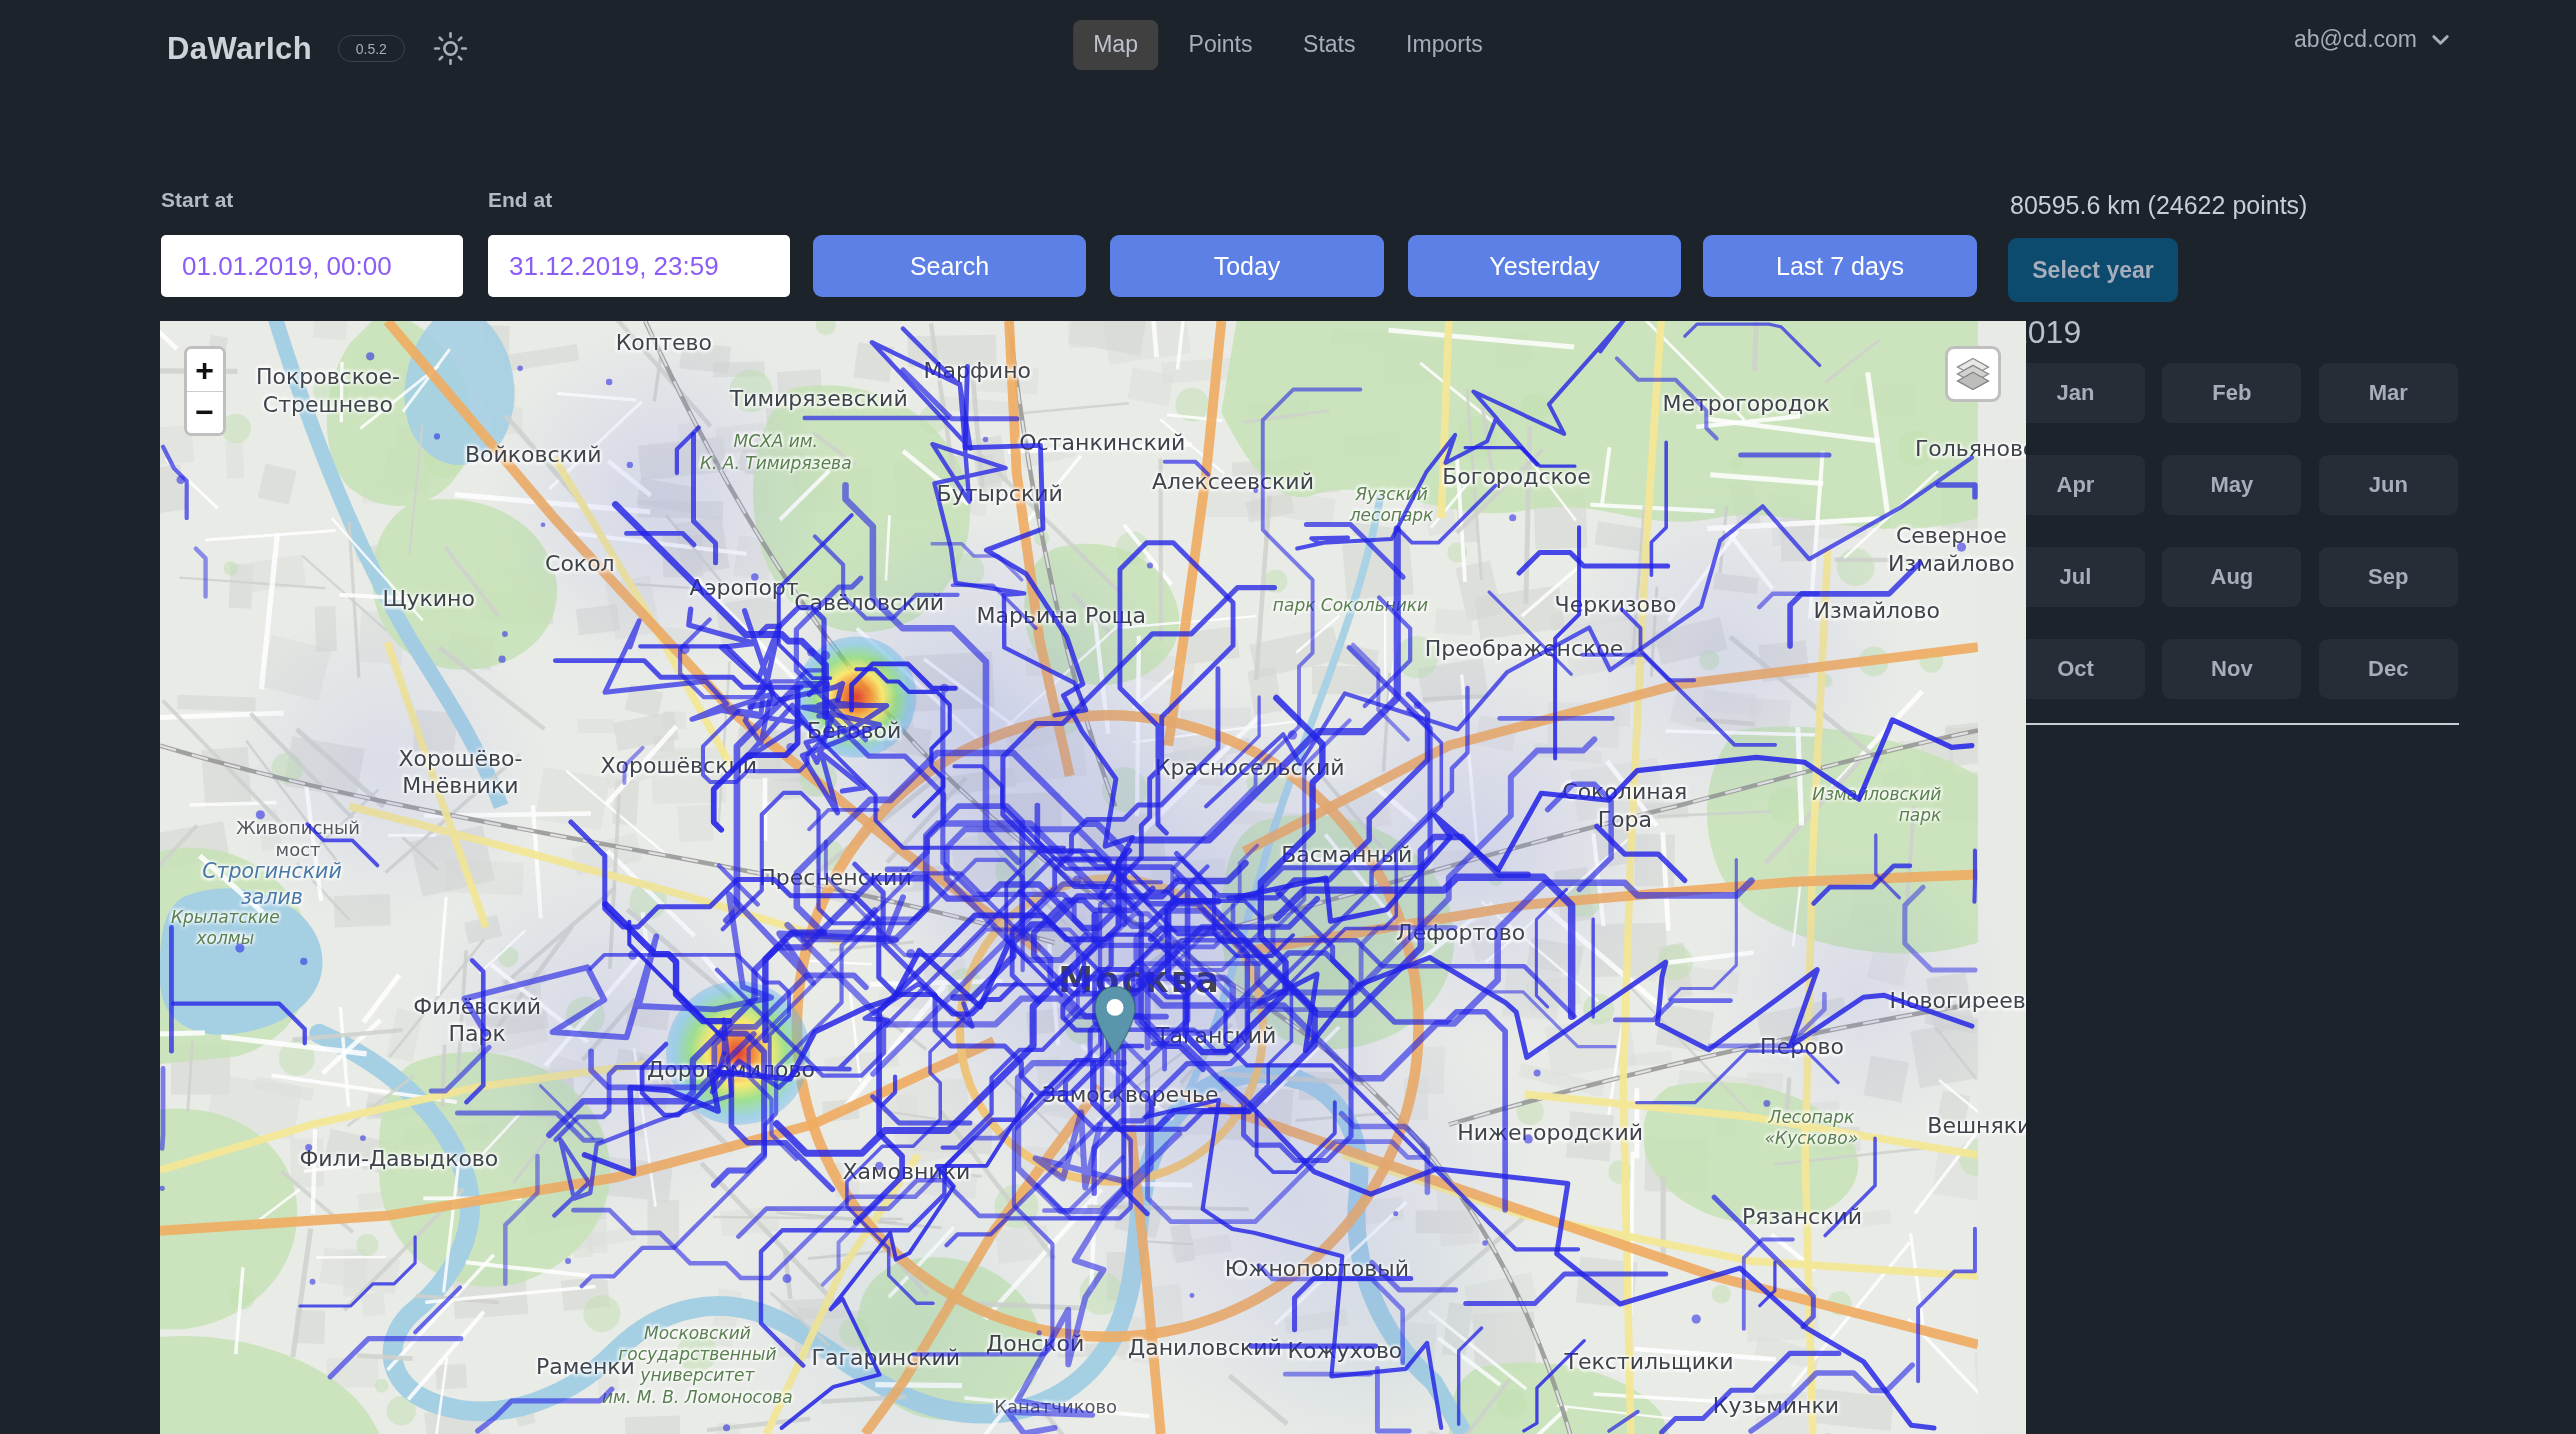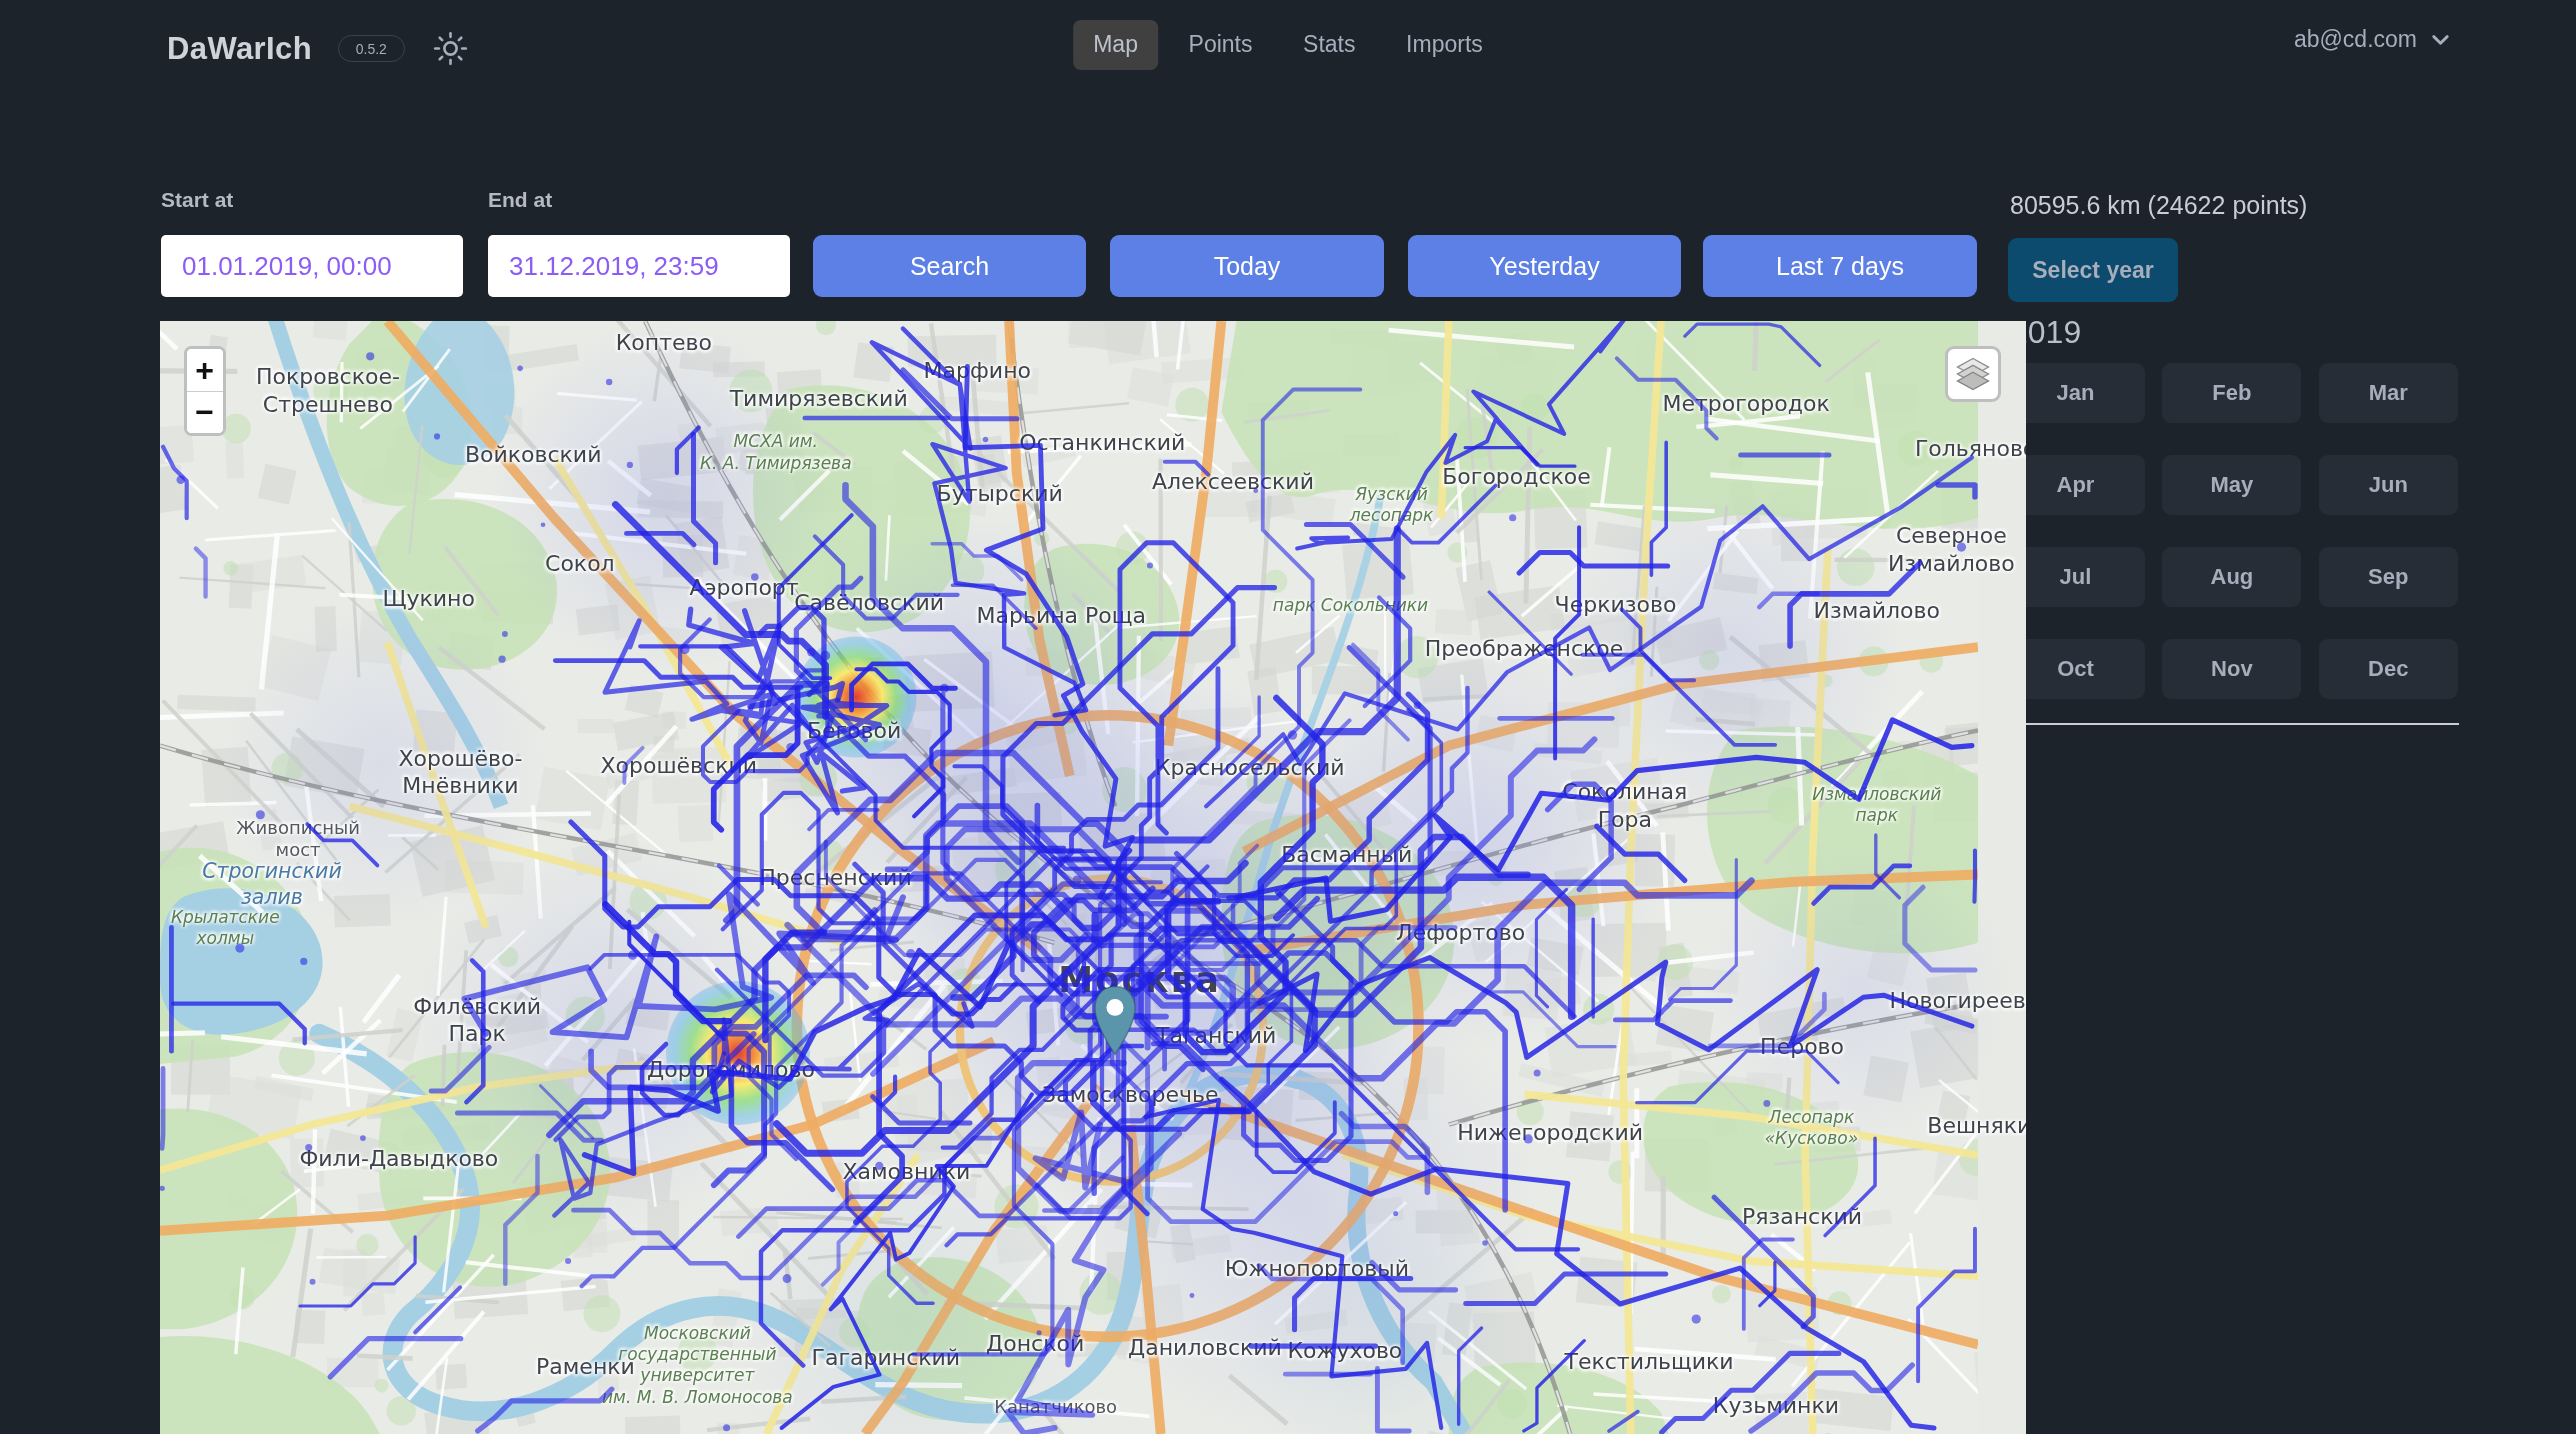--- a/index.html
+++ b/index.html
@@ -913,21 +913,21 @@
       <div class="map-label" style="left: 78%; top: 25.5%;">Черкизово</div>
       <div class="map-label" style="left: 92%; top: 26.1%;">Измайлово</div>
       <div class="map-label" style="left: 73.1%; top: 29.5%;">Преображенское</div>
       <div class="map-label" style="left: 16.1%; top: 40.5%;">Хорошёво-
 Мнёвники</div>
       <div class="map-label" style="left: 27.8%; top: 40%;">Хорошёвский</div>
       <div class="map-label" style="left: 37.2%; top: 36.8%;">Беговой</div>
       <div class="map-label" style="left: 58.4%; top: 40.2%;">Красносельский</div>
       <div class="map-label" style="left: 78.5%; top: 43.5%;">Соколиная
 Гора</div>
-      <div class="map-label p" style="left: 92%; top: 43.5%;">Измайловский
+      <div class="map-label p" style="left: 92%; top: 43.5%; text-align: right;">Измайловский
 парк</div>
       <div class="map-label" style="left: 63.6%; top: 48%;">Басманный</div>
       <div class="map-label m" style="left: 7.4%; top: 46.5%;">Живописный
 мост</div>
       <div class="map-label w" style="left: 6%; top: 50.7%;">Строгинский
 залив</div>
       <div class="map-label" style="left: 36.2%; top: 50%;">Пресненский</div>
       <div class="map-label" style="left: 69.7%; top: 55%;">Лефортово</div>
       <div class="map-label C" style="left: 52.5%; top: 59.3%;">Москва</div>
       <div class="map-label" style="left: 96.7%; top: 61.1%;">Новогиреево</div>

